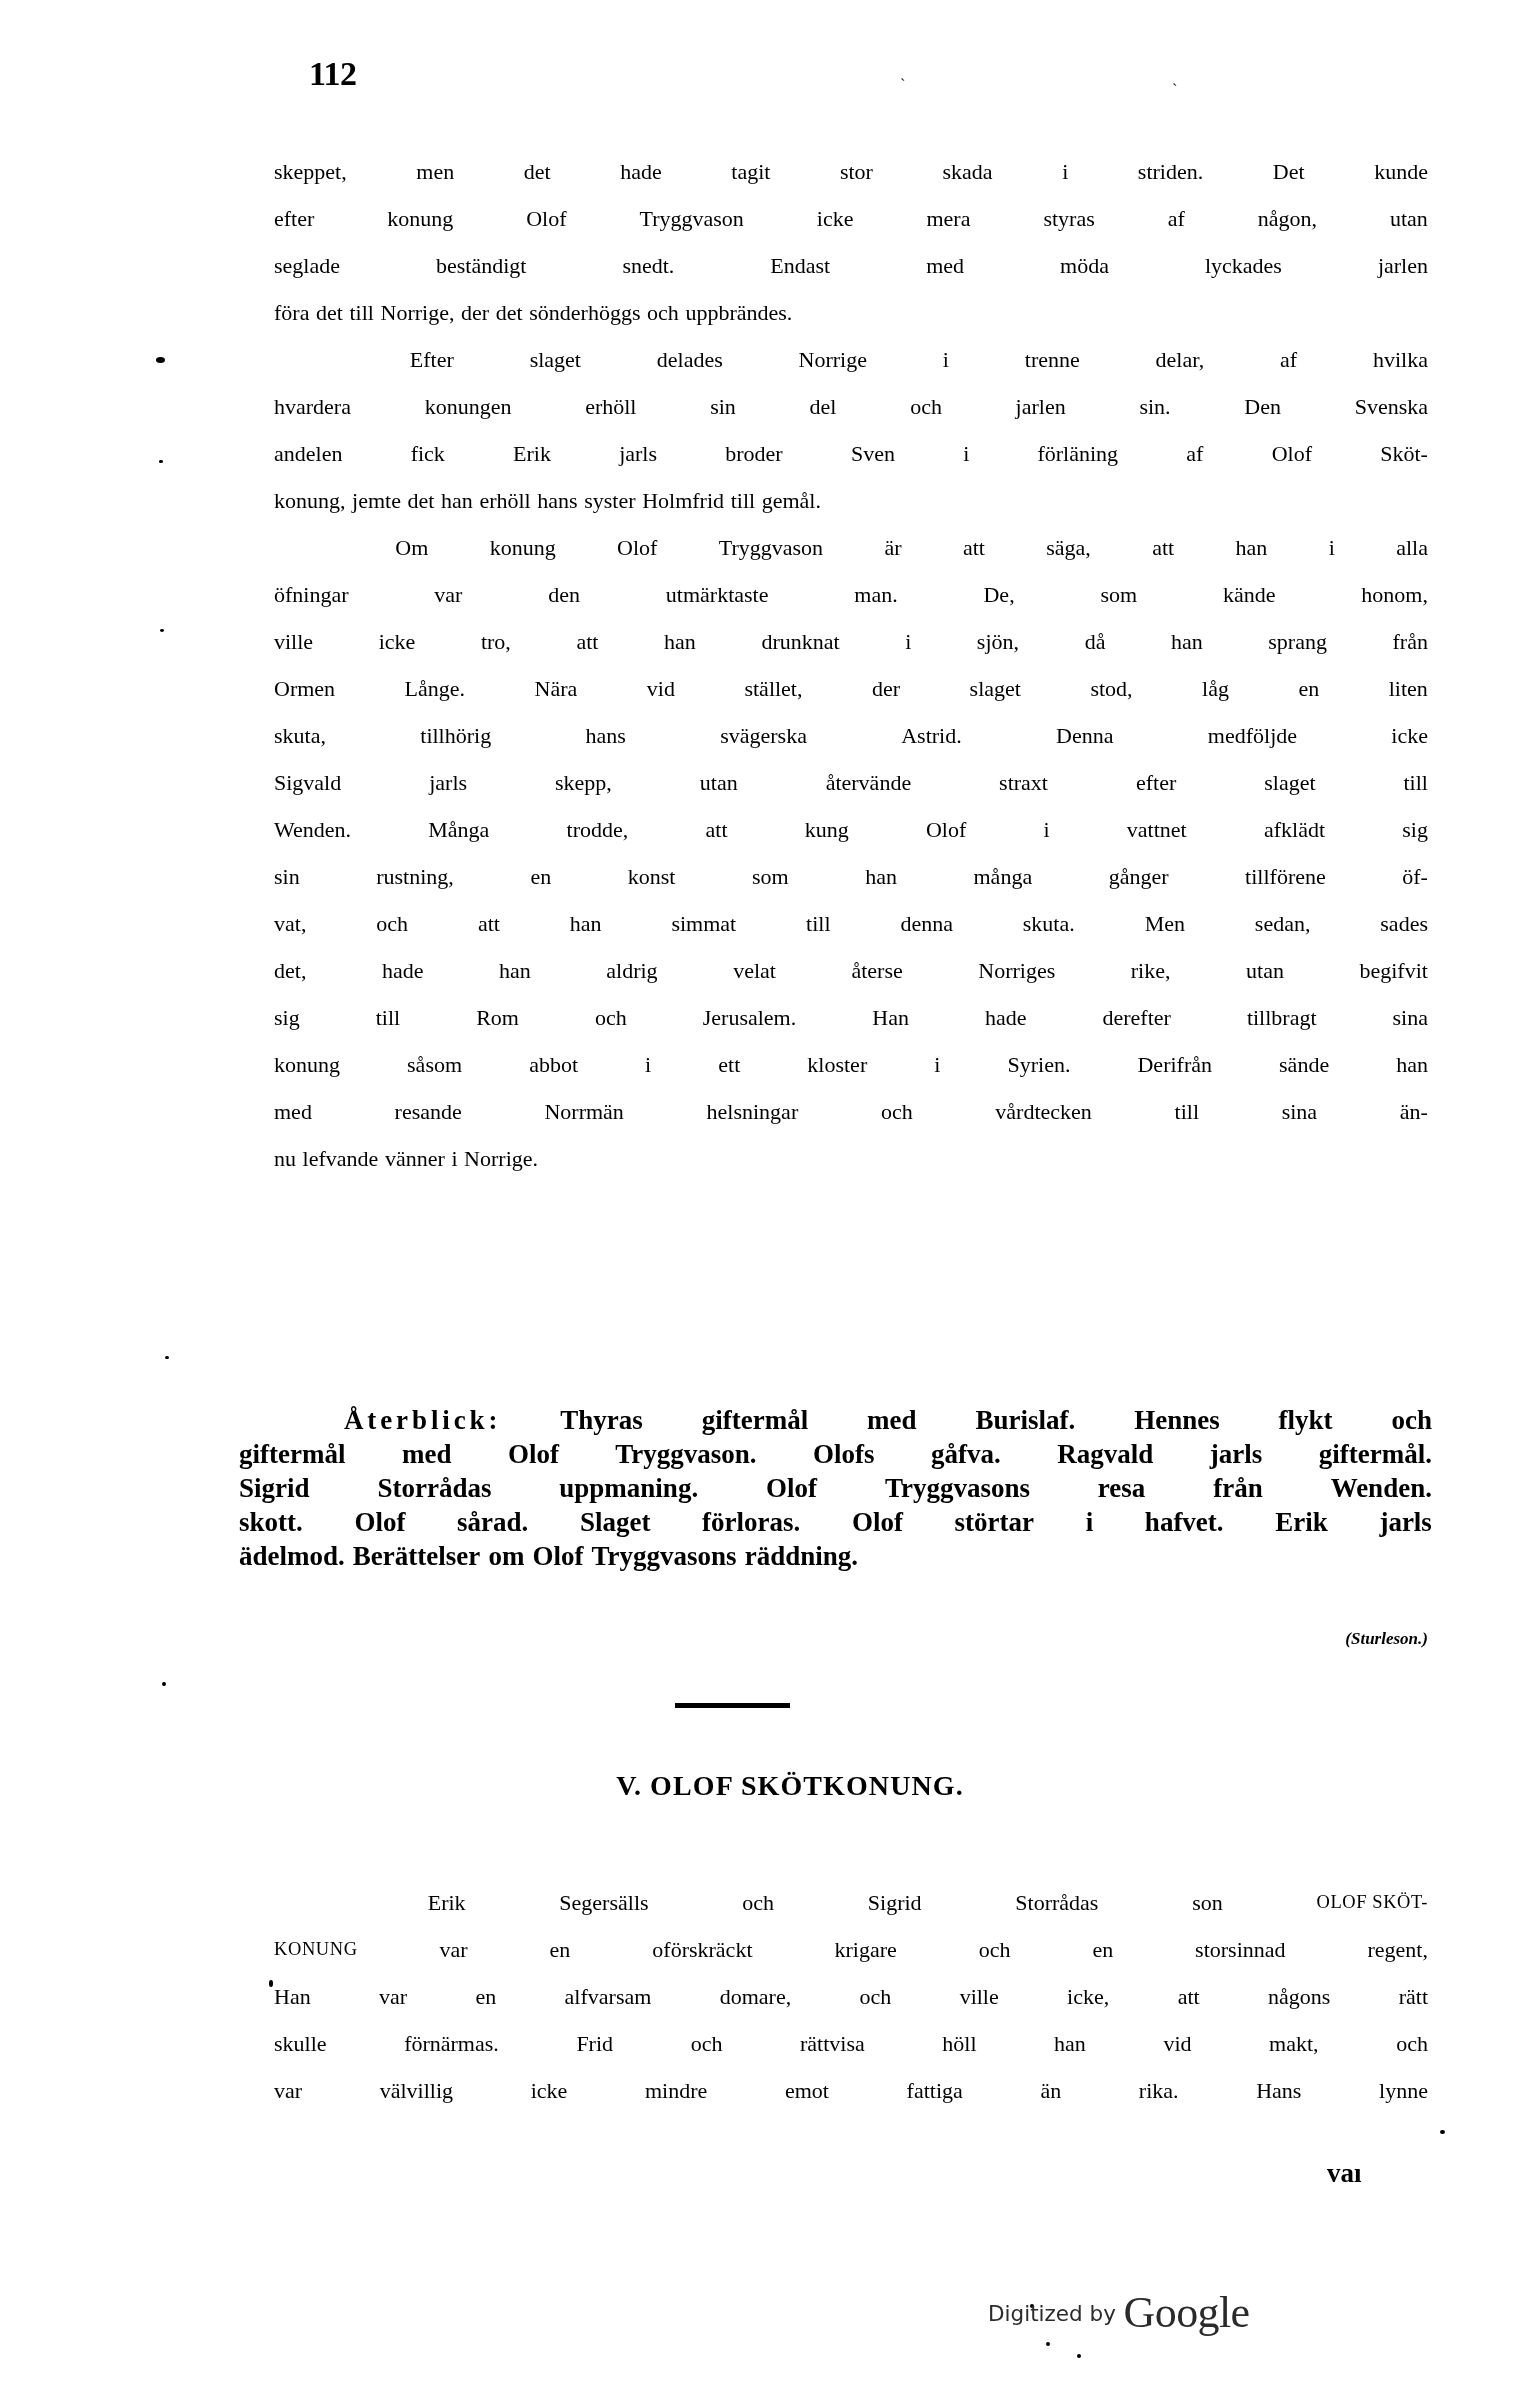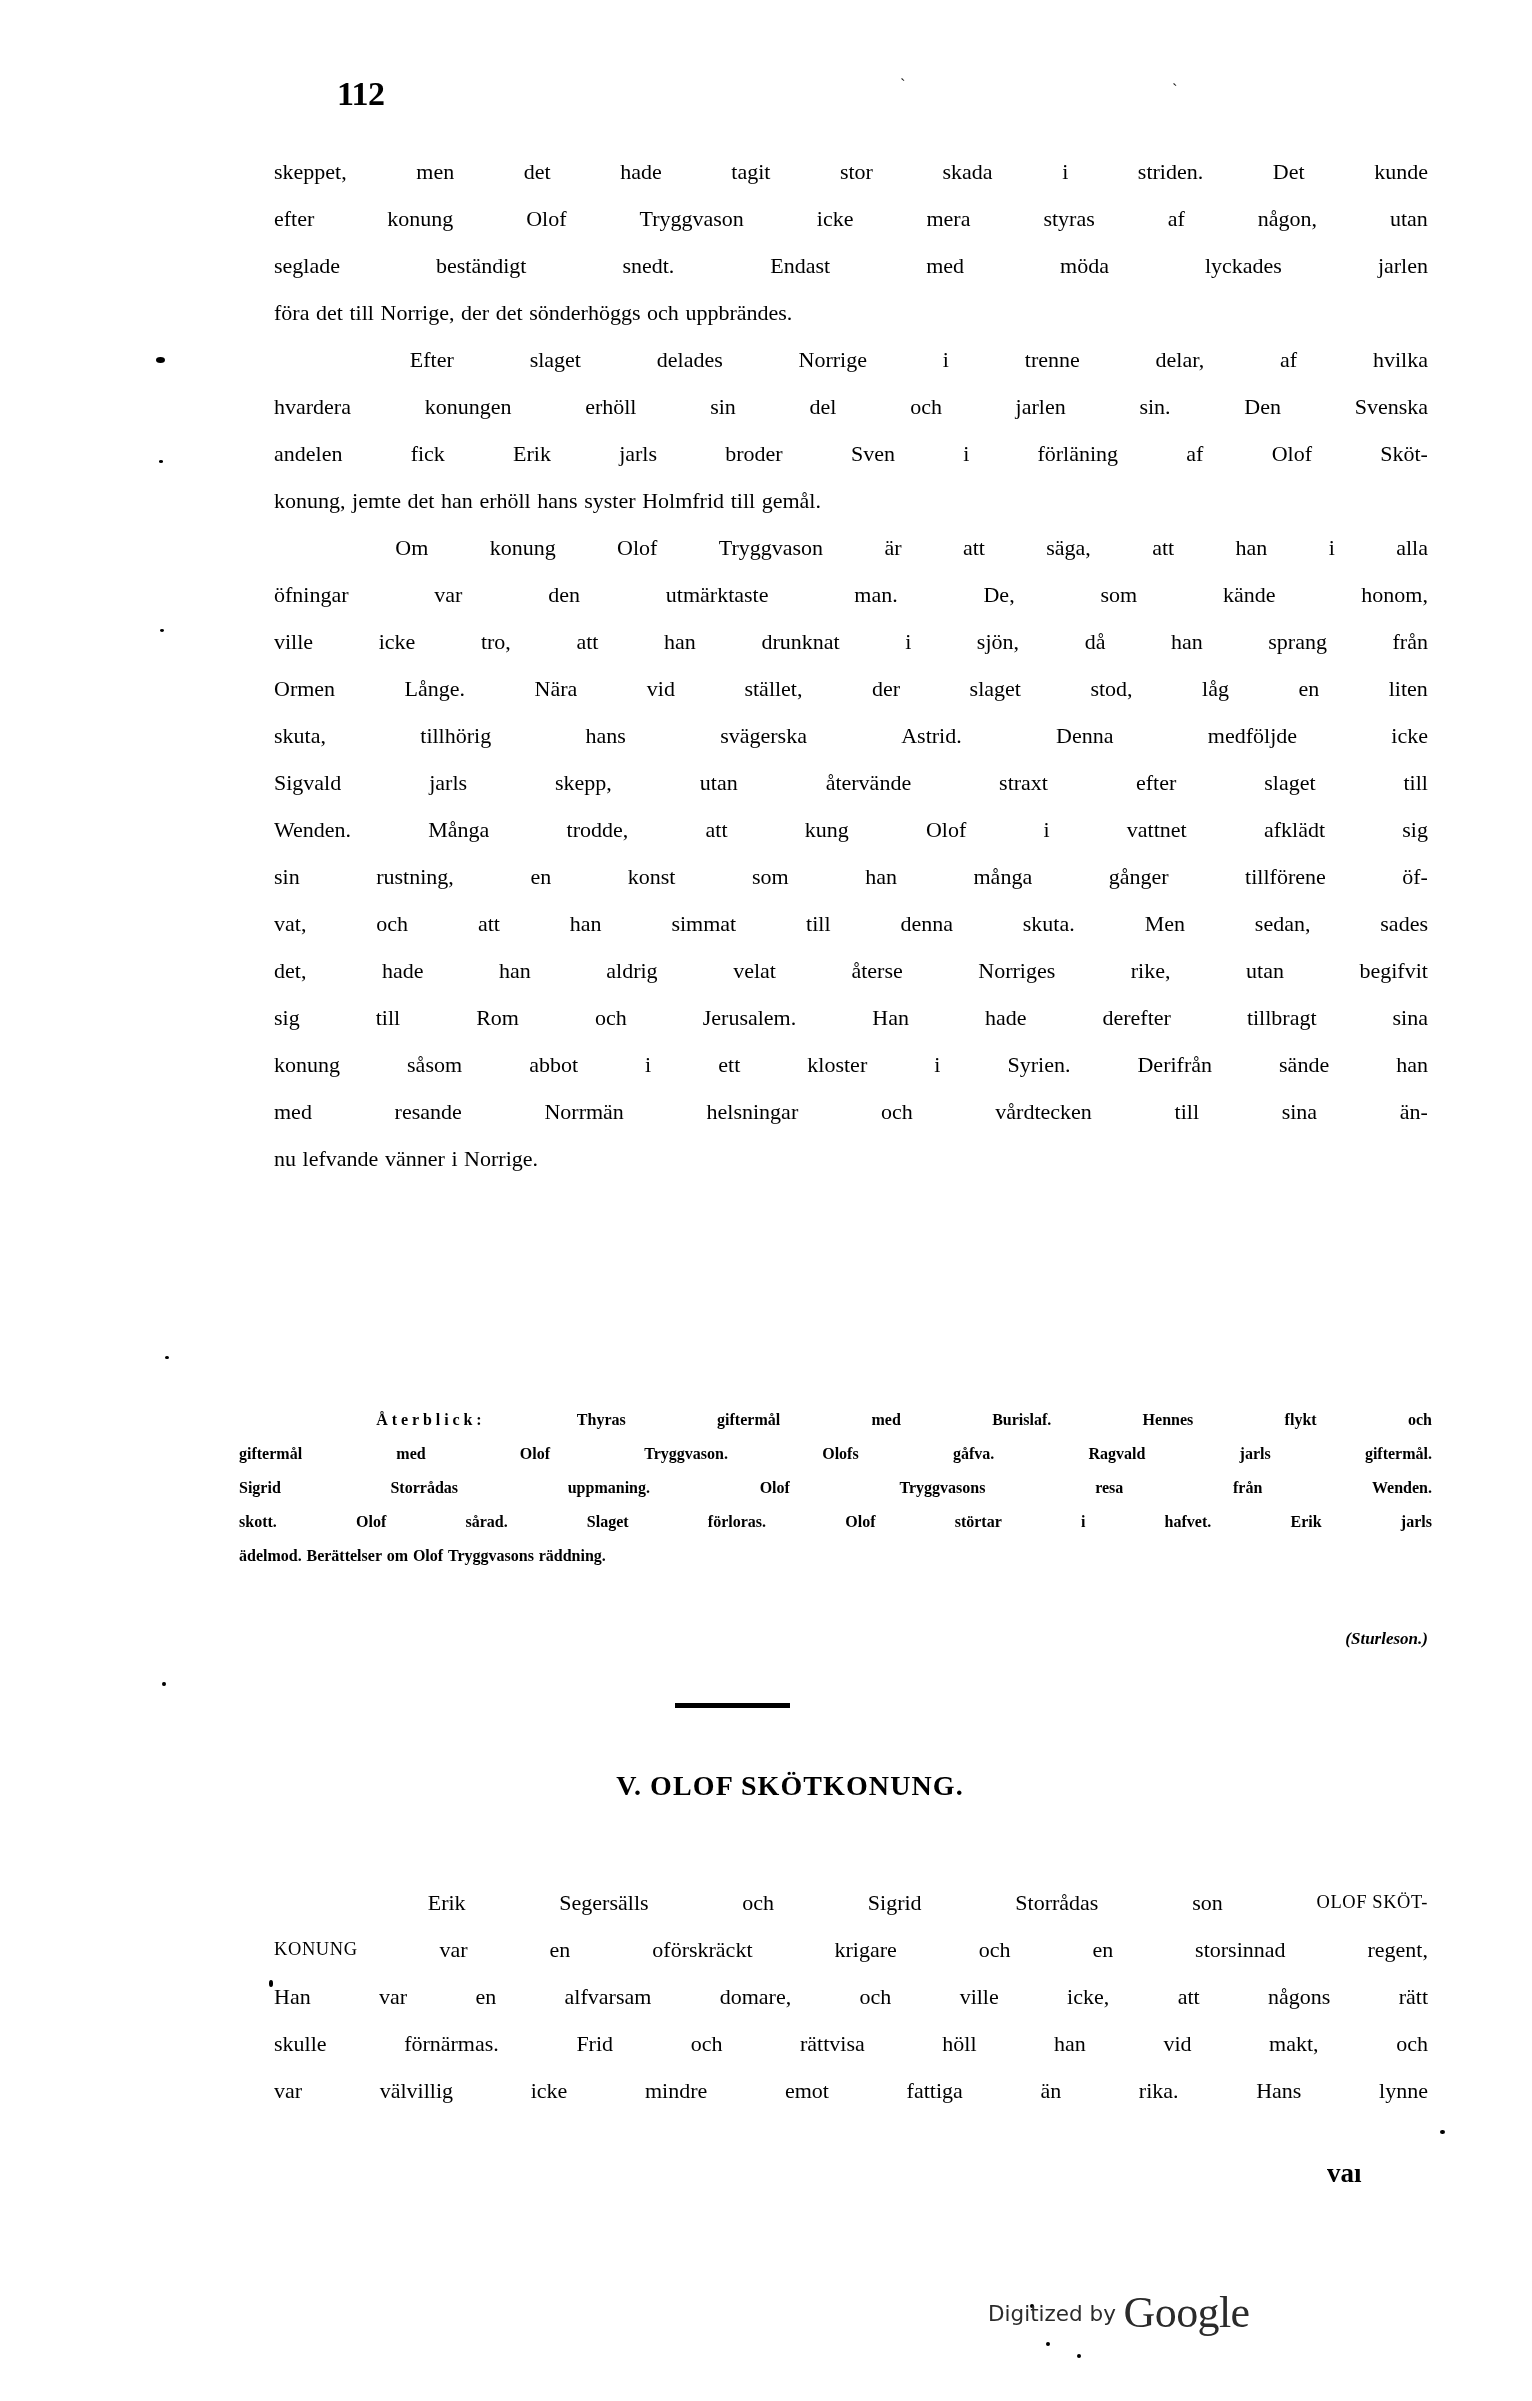--- a/index.html
+++ b/index.html
@@ -20,28 +20,27 @@
   
   #page {
     position: absolute;
     inset: 0;
     background: #ffffff;
   }
 
   
   .folio {
     position: absolute;
-    left: 337px;
+    left: 309px;
     top: 57px;
     font-size: 34px;
     font-weight: bold;
     letter-spacing: -0.6px;
     line-height: 1;
     font-family: "Liberation Serif", "DejaVu Serif", serif;
-    margin-top: 20px;
   }
   .headmark {
     position: absolute;
     font-size: 16.6px;
     line-height: 1;
     color: #111;
   }
 
   
   #textblock {
@@ -79,21 +78,21 @@
   
   #summary {
     position: absolute;
     left: 239px;
     top: 1403px;
     width: 1193px;
   }
   #summary .sln {
     display: flex;
     width: 100%;
-    font-size: 16px;
+    font-size: 27px;
     line-height: 34px;
     font-weight: bold;
     white-space: pre;
   }
   #summary .sln.j { justify-content: space-between; }
   #summary .sln.l { justify-content: flex-start; }
   #summary .sln.l .w + .w { margin-left: 0.30em; }
   #summary .sindent { display: inline-block; width: 46px; flex: 0 0 auto; }
   .spaced { letter-spacing: 3.9px; }
 

